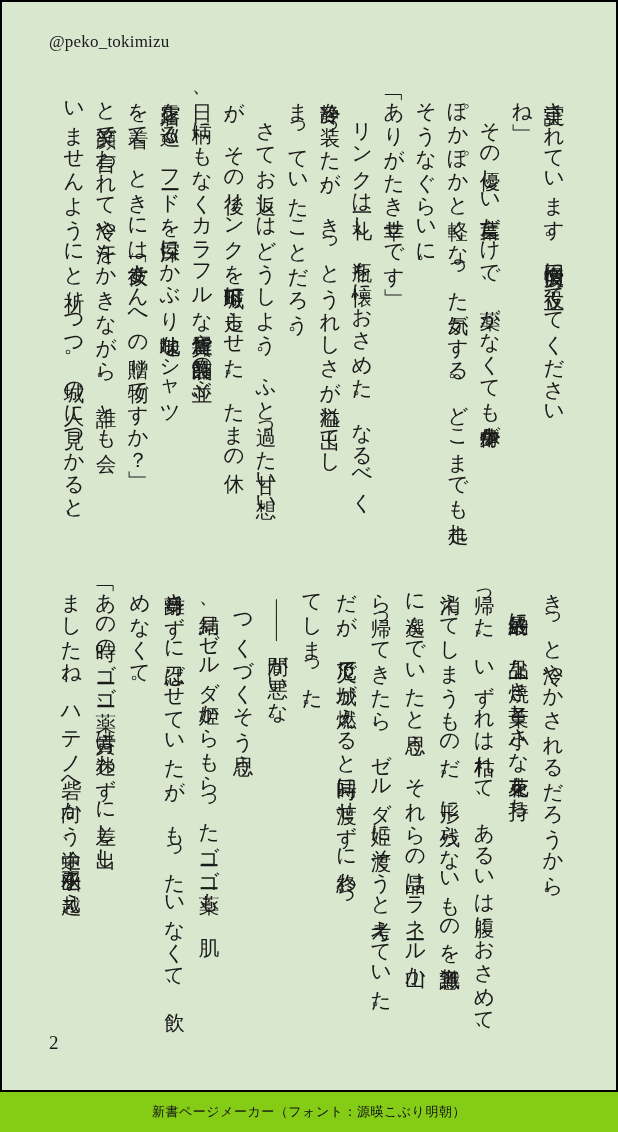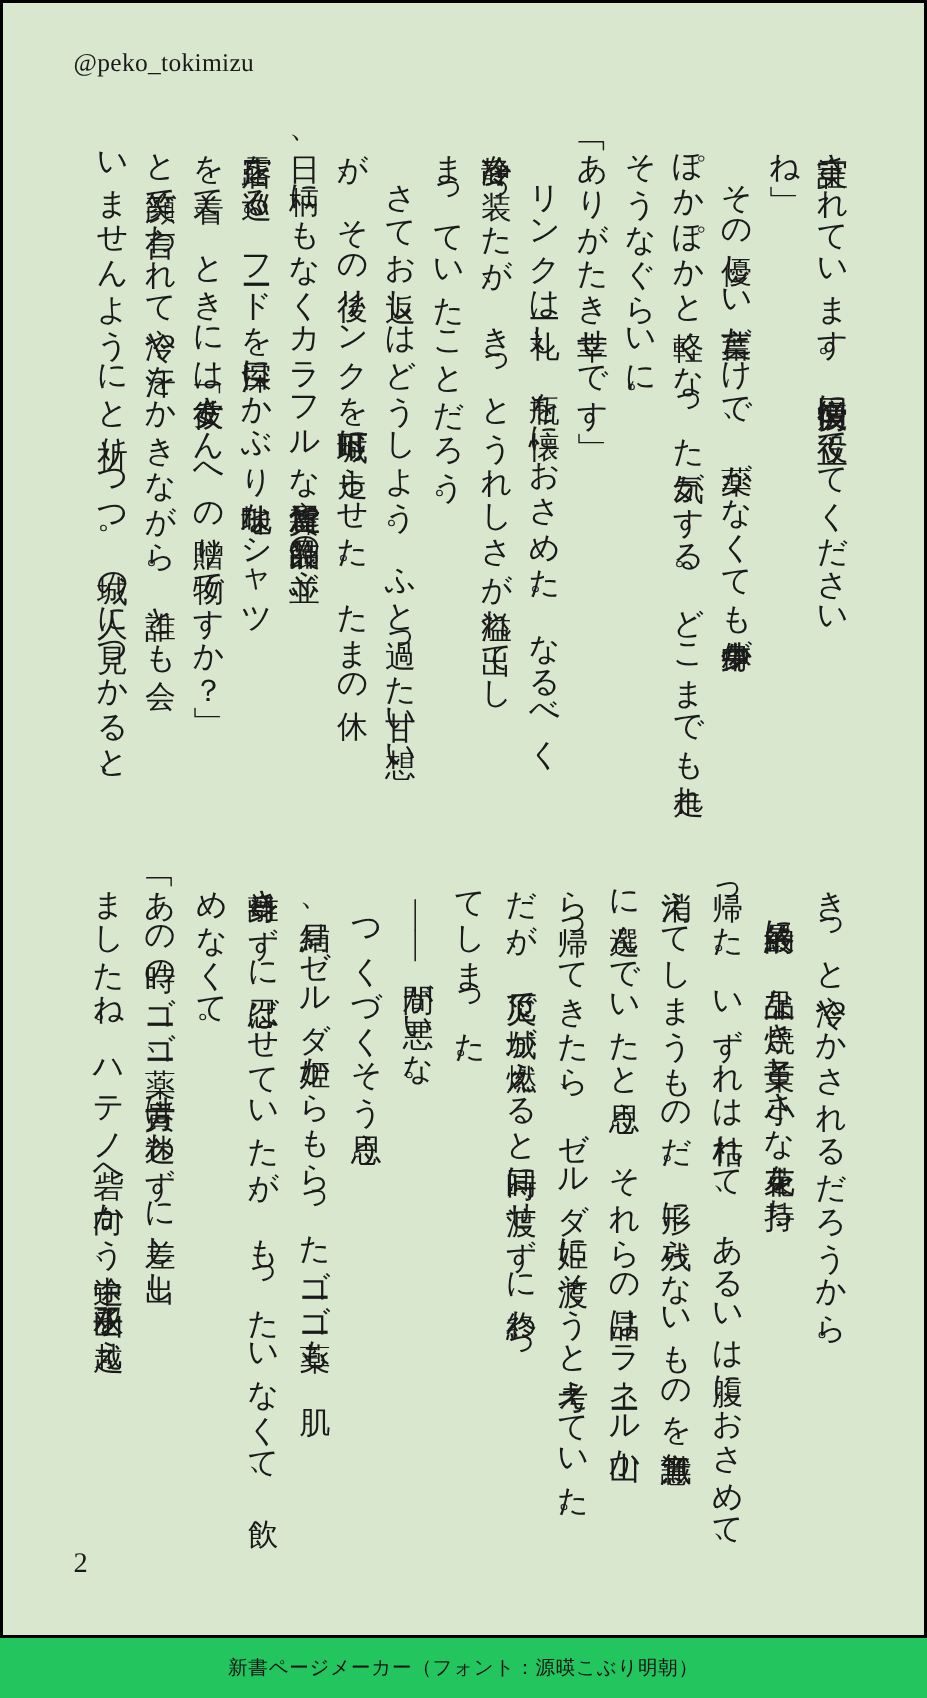--- a/index.html
+++ b/index.html
@@ -54,21 +54,21 @@
     top: 1030px;
     font-size: 19px;
     color: #1a1a1a;
   }
   .footer {
     position: absolute;
     left: 0;
     top: 1092px;
     width: 618px;
     height: 40px;
-    background: #22c55e;
+    background: #84cc16;
     display: flex;
     align-items: center;
     justify-content: center;
   }
   .footer-label {
     font-size: 13px;
     color: #111111;
     letter-spacing: 0.5px;
   }
 </style>

